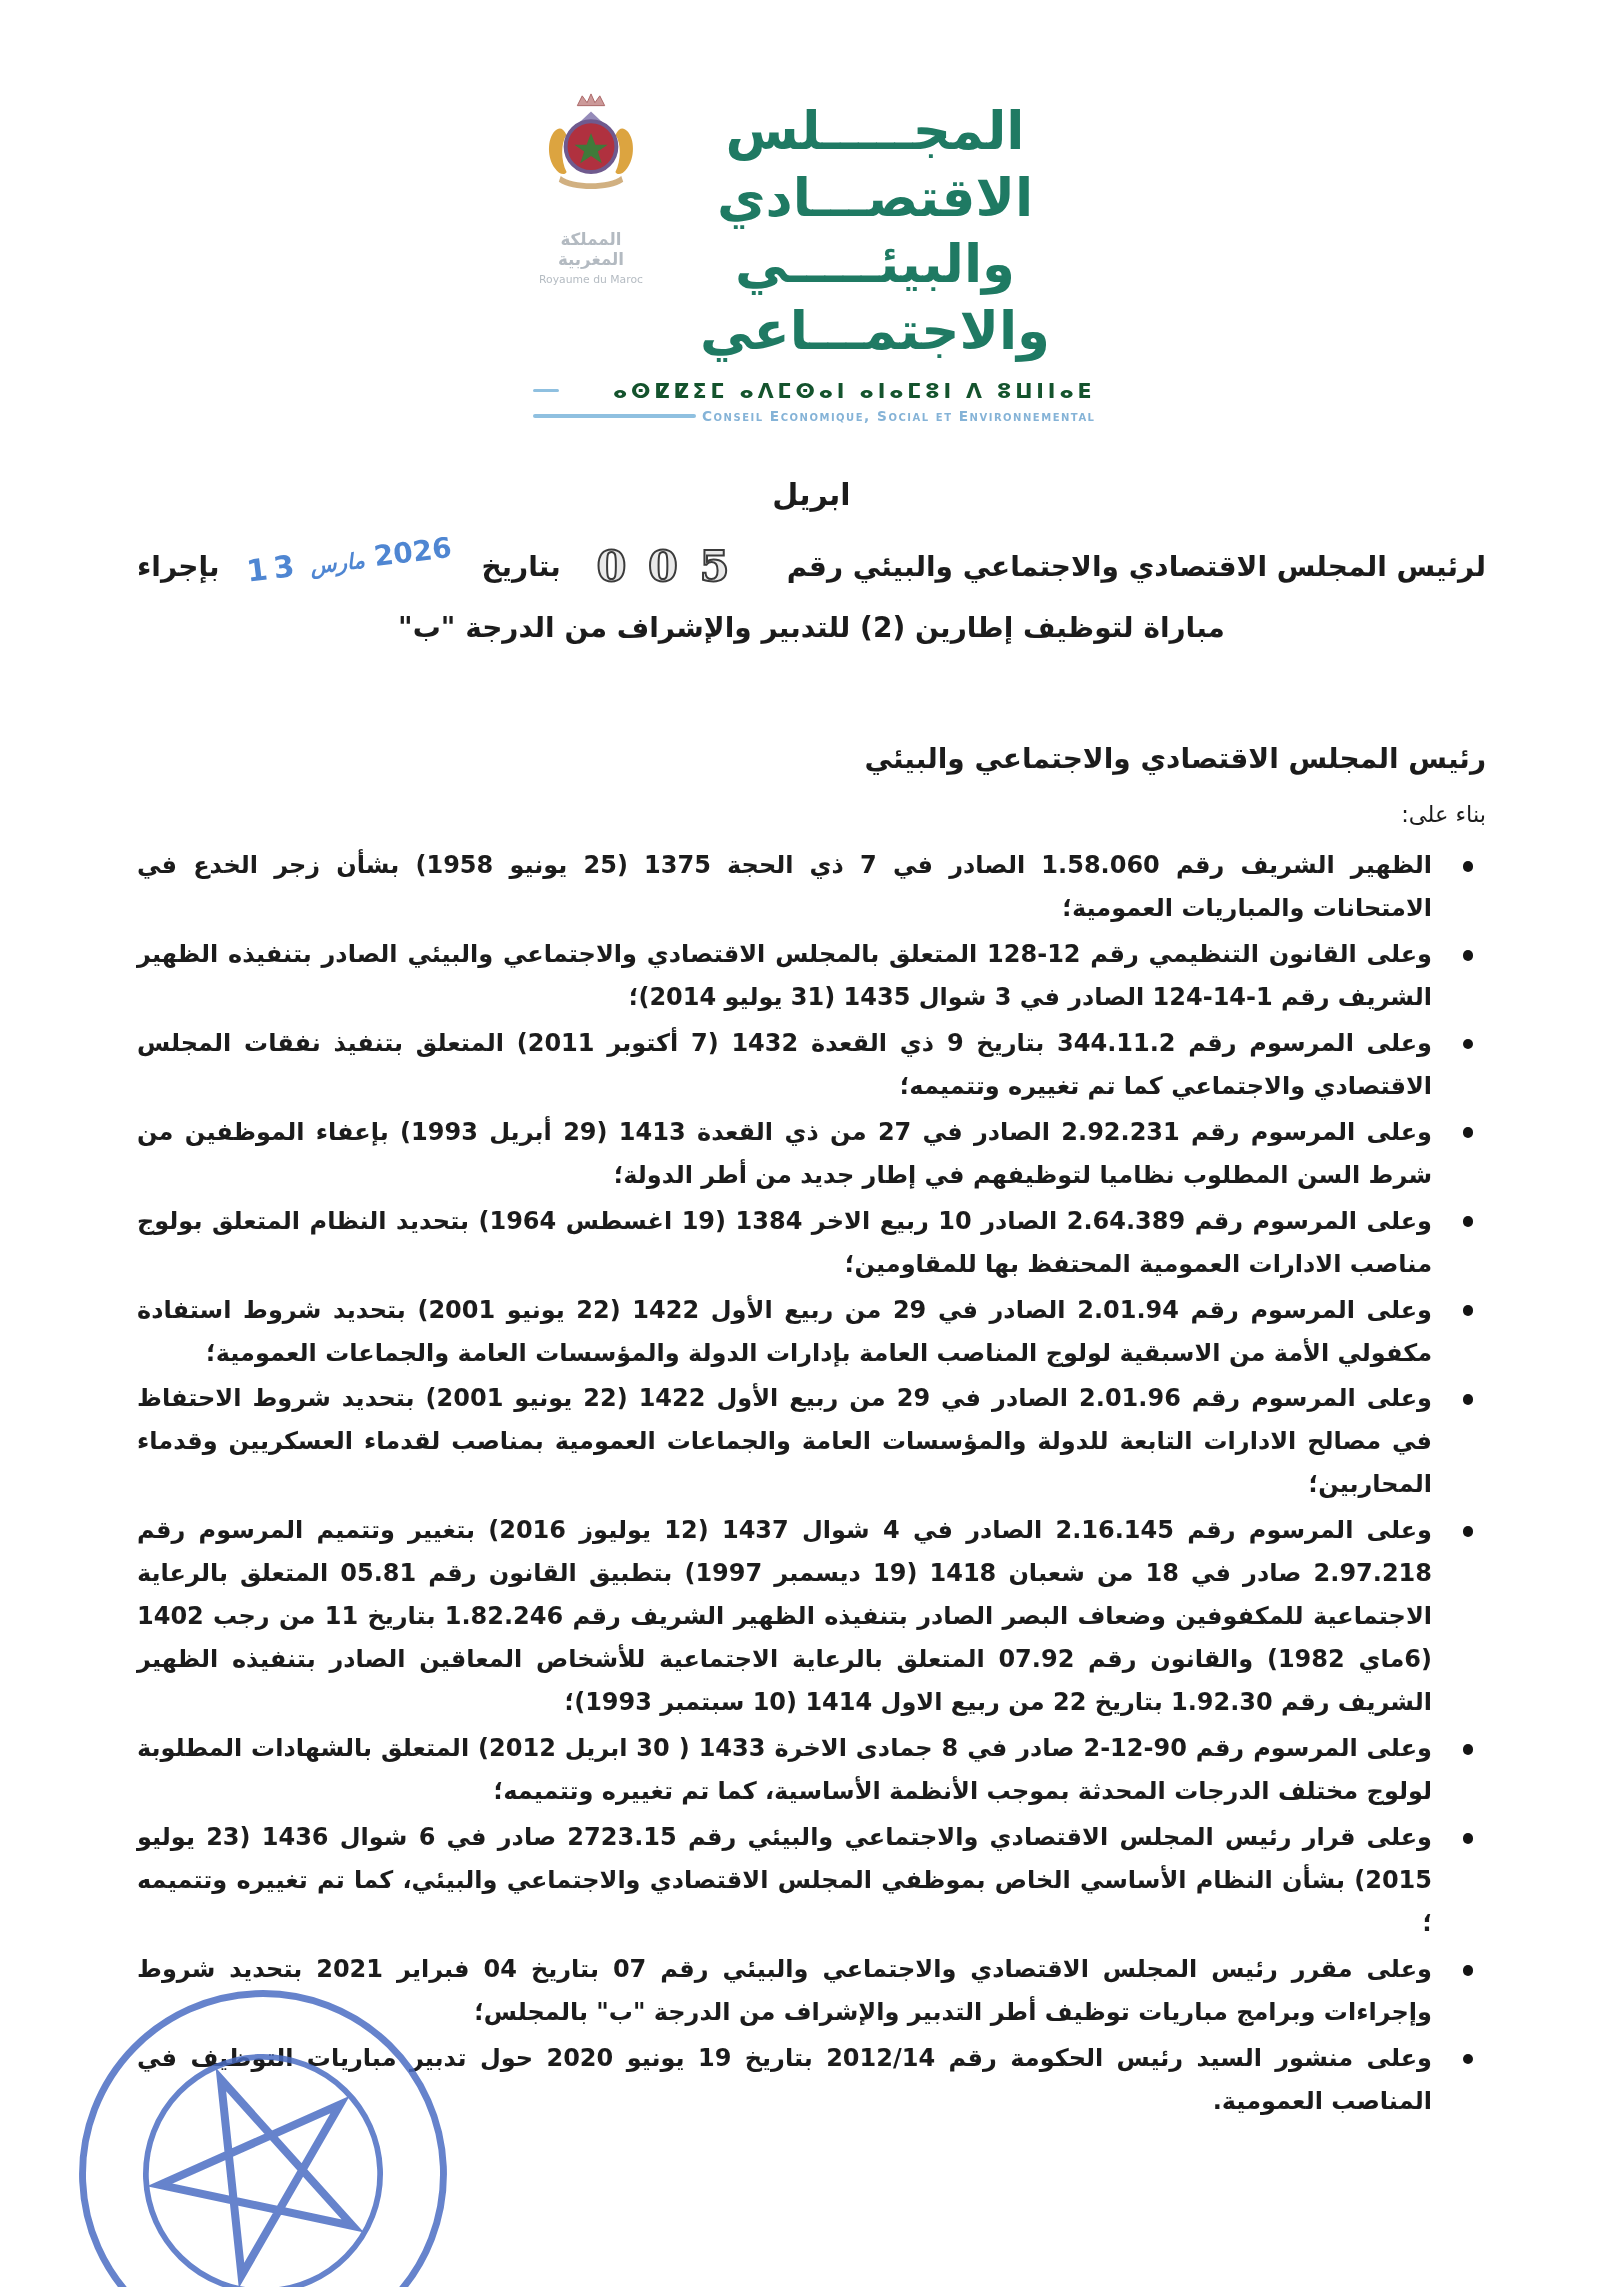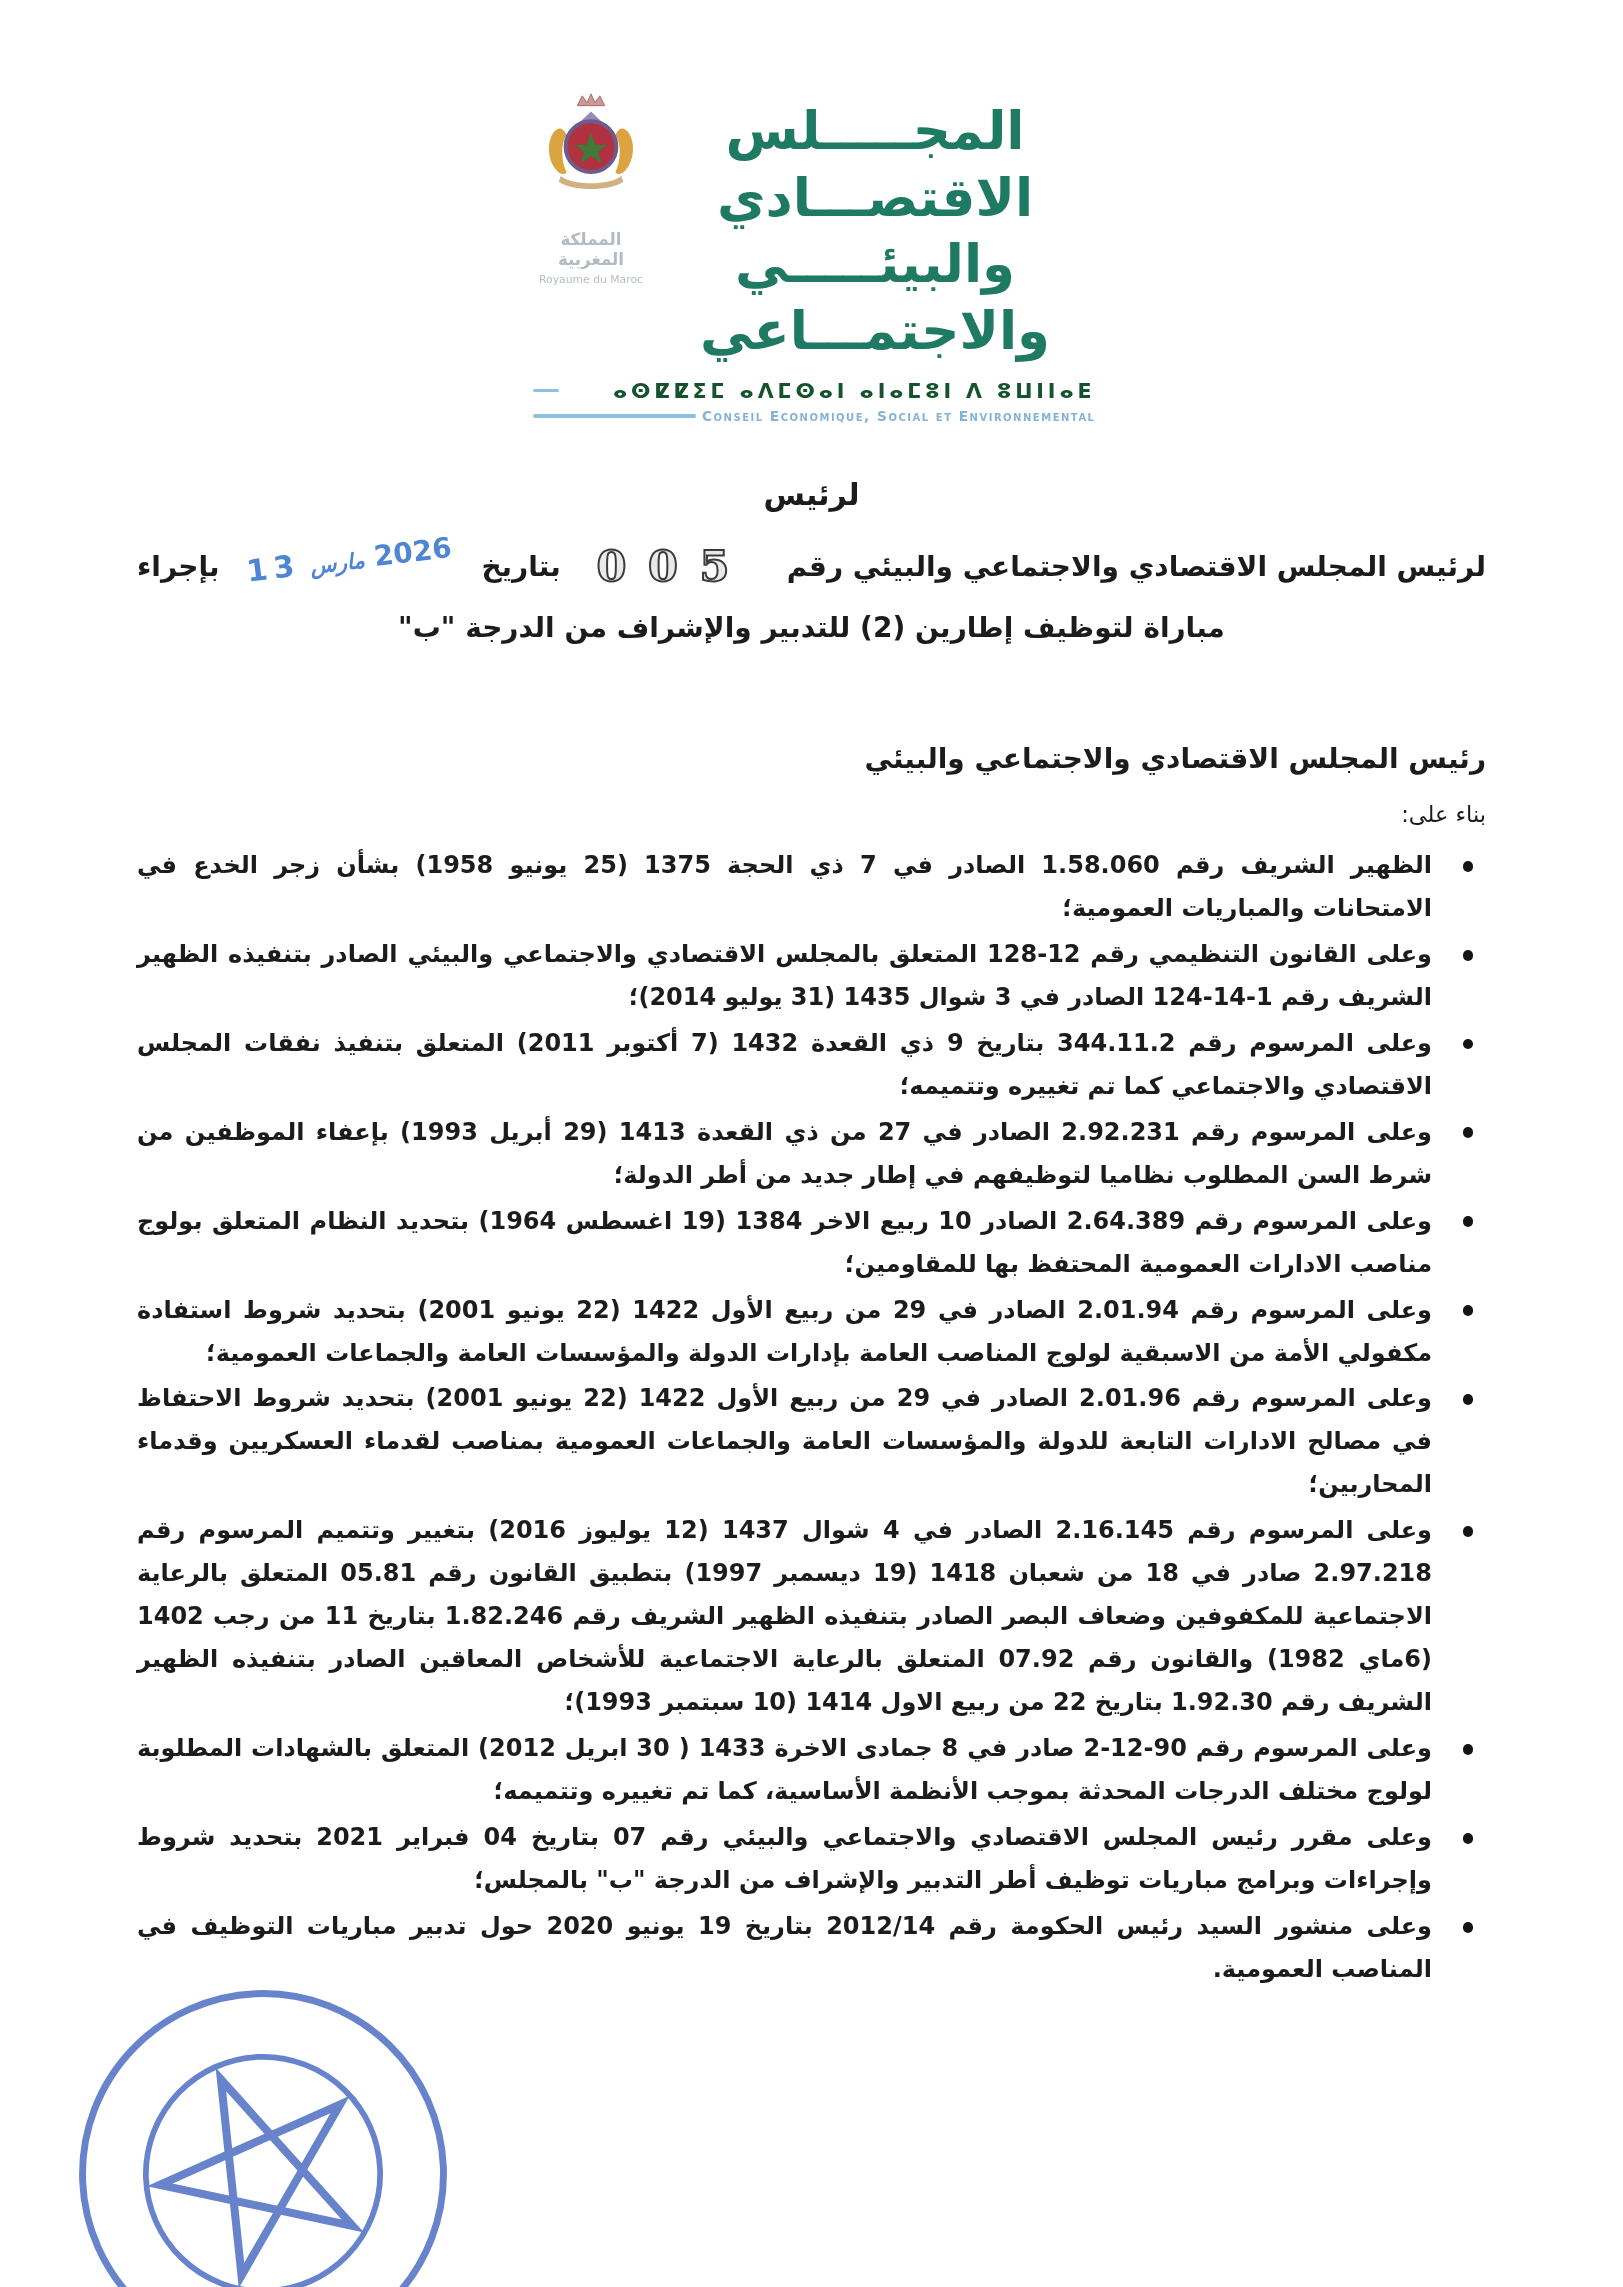--- a/index.html
+++ b/index.html
@@ -115,21 +115,21 @@
       <span class="tifinagh-text">ⴰⵙⵇⵇⵉⵎ ⴰⴷⵎⵙⴰⵏ ⴰⵏⴰⵎⵓⵏ ⴷ ⵓⵡⵏⵏⴰⴹ</span>
       <span class="rule"></span>
     </div>
     <div class="french-row">
       <span class="rule"></span>
       <span class="french-name">Conseil Economique, Social et Environnemental</span>
     </div>
   </div>
 
   <div class="content">
-    <div class="decision-word">لرئيس</div>
+    <div class="decision-word">ابريل</div>
 
     <div class="title-row">
       <span>لرئيس المجلس الاقتصادي والاجتماعي والبيئي رقم</span>
       <span class="num-stamp">005</span>
       <span>بتاريخ</span>
       <span class="date-stamp">
         <span class="d-day">13</span>
         <span class="d-month">مارس</span>
         <span class="d-year">2026</span>
       </span>
@@ -144,20 +144,21 @@
     <ul class="considerations">
         <li>الظهير الشريف رقم 1.58.060 الصادر في 7 ذي الحجة 1375 (25 يونيو 1958) بشأن زجر الخدع في الامتحانات والمباريات العمومية؛</li>
         <li>وعلى القانون التنظيمي رقم 12-128 المتعلق بالمجلس الاقتصادي والاجتماعي والبيئي الصادر بتنفيذه الظهير الشريف رقم 1-14-124 الصادر في 3 شوال 1435 (31 يوليو 2014)؛</li>
         <li>وعلى المرسوم رقم 344.11.2 بتاريخ 9 ذي القعدة 1432 (7 أكتوبر 2011) المتعلق بتنفيذ نفقات المجلس الاقتصادي والاجتماعي كما تم تغييره وتتميمه؛</li>
         <li>وعلى المرسوم رقم 2.92.231 الصادر في 27 من ذي القعدة 1413 (29 أبريل 1993) بإعفاء الموظفين من شرط السن المطلوب نظاميا لتوظيفهم في إطار جديد من أطر الدولة؛</li>
         <li>وعلى المرسوم رقم 2.64.389 الصادر 10 ربيع الاخر 1384 (19 اغسطس 1964) بتحديد النظام المتعلق بولوج مناصب الادارات العمومية المحتفظ بها للمقاومين؛</li>
         <li>وعلى المرسوم رقم 2.01.94 الصادر في 29 من ربيع الأول 1422 (22 يونيو 2001) بتحديد شروط استفادة مكفولي الأمة من الاسبقية لولوج المناصب العامة بإدارات الدولة والمؤسسات العامة والجماعات العمومية؛</li>
         <li>وعلى المرسوم رقم 2.01.96 الصادر في 29 من ربيع الأول 1422 (22 يونيو 2001) بتحديد شروط الاحتفاظ في مصالح الادارات التابعة للدولة والمؤسسات العامة والجماعات العمومية بمناصب لقدماء العسكريين وقدماء المحاربين؛</li>
         <li>وعلى المرسوم رقم 2.16.145 الصادر في 4 شوال 1437 (12 يوليوز 2016) بتغيير وتتميم المرسوم رقم 2.97.218 صادر في 18 من شعبان 1418 (19 ديسمبر 1997) بتطبيق القانون رقم 05.81 المتعلق بالرعاية الاجتماعية للمكفوفين وضعاف البصر الصادر بتنفيذه الظهير الشريف رقم 1.82.246 بتاريخ 11 من رجب 1402 (6ماي 1982) والقانون رقم 07.92 المتعلق بالرعاية الاجتماعية للأشخاص المعاقين الصادر بتنفيذه الظهير الشريف رقم 1.92.30 بتاريخ 22 من ربيع الاول 1414 (10 سبتمبر 1993)؛</li>
         <li>وعلى المرسوم رقم 90-12-2 صادر في 8 جمادى الاخرة 1433 ( 30 ابريل 2012) المتعلق بالشهادات المطلوبة لولوج مختلف الدرجات المحدثة بموجب الأنظمة الأساسية، كما تم تغييره وتتميمه؛</li>
+        <li>وعلى قرار رئيس المجلس الاقتصادي والاجتماعي والبيئي رقم 2723.15 صادر في 6 شوال 1436 (23 يوليو 2015) بشأن النظام الأساسي الخاص بموظفي المجلس الاقتصادي والاجتماعي والبيئي، كما تم تغييره وتتميمه ؛</li>
         <li>وعلى مقرر رئيس المجلس الاقتصادي والاجتماعي والبيئي رقم 07 بتاريخ 04 فبراير 2021 بتحديد شروط وإجراءات وبرامج مباريات توظيف أطر التدبير والإشراف من الدرجة "ب" بالمجلس؛</li>
         <li>وعلى منشور السيد رئيس الحكومة رقم 2012/14 بتاريخ 19 يونيو 2020 حول تدبير مباريات التوظيف في المناصب العمومية.</li>
       </ul>
   </div>
 
   <svg class="round-stamp" viewBox="0 0 200 200">
     <circle cx="100" cy="100" r="94" fill="none" stroke="#4a6cc3" stroke-width="3.6"></circle>
     <circle cx="100" cy="100" r="61" fill="none" stroke="#4a6cc3" stroke-width="3"></circle>
     <path d="M100 46 L131.7 143.7 L48.6 83.3 L151.4 83.3 L68.3 143.7 Z" fill="none" stroke="#4a6cc3" stroke-width="4.2" stroke-linejoin="miter"></path>
     <defs>

